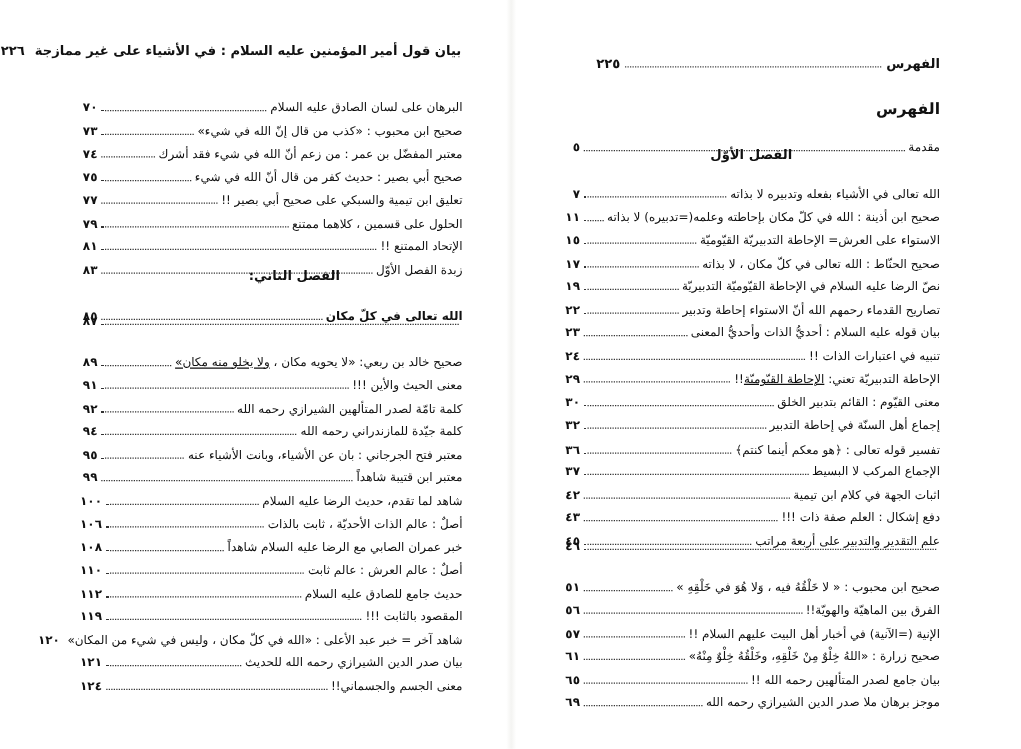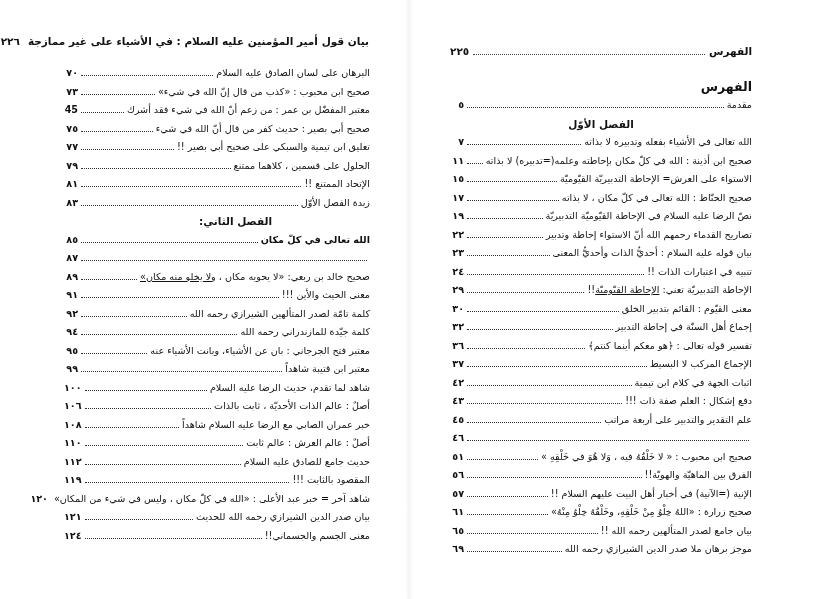--- a/index.html
+++ b/index.html
@@ -8,30 +8,30 @@
     font-family: "DejaVu Sans", sans-serif; color:#111;
   }
   .page { position:absolute; top:0; height:599px; direction:rtl; }
   .page.left { left:0; width:410px; }
   .page.right { left:410px; width:407px; }
   .gutter { position:absolute; left:405px; top:0; width:8px; height:599px;
     background:linear-gradient(to right,#ffffff,#f4f4f2,#ffffff); }
 
   .run-head { position:absolute; display:flex; align-items:baseline; font-size:10.5px; font-weight:bold; white-space:nowrap; }
   .run-head .dots { flex:1; border-bottom:1px dotted #444; margin:0 4px 3px 4px; height:0; }
-  .run-head .pnum { font-weight:bold; }
+  .run-head .pnum { font-weight:bold;margin-left:27px; }
   .page.left .run-head { left:62px; width:307px; top:35px; }
   .page.right .run-head { left:40px; width:302px; top:45px; }
 
   .toc { position:absolute; margin:0; padding:0; list-style:none; }
   .page.left .toc { left:64px; width:306px; top:67px; }
   .page.right .toc { left:40px; width:302px; top:79px; }
 
   .row { display:flex; align-items:baseline; height:18.5px; font-size:9.6px; white-space:nowrap; }
-  .row .title { flex:0 0 auto; }
+  .row .title { flex:0 0 auto;margin-top:14px; }
   .row .dots { flex:1; border-bottom:1px dotted #333; margin:0 3px 2px 3px; height:0; }
   .row .num { flex:0 0 auto; font-weight:bold; font-size:9.6px; min-width:14px; text-align:right; direction:ltr; }
   .row.chapter { justify-content:center; font-weight:bold; font-size:10.5px; }
   .row.chapter.lft { justify-content:flex-start; padding-right:98px; }
   .row.index-title { font-weight:bold; font-size:12.5px; height:20px; }
   .row.bold-title .title { font-weight:bold; }
   .u { text-decoration:underline; }
 </style>
 </head>
 <body>
@@ -51,21 +51,21 @@
         <span class="num">٧٠</span>
       </li>
       <li class="row">
         <span class="title"><span>صحيح ابن محبوب : «كذب من قال إنّ الله في شيء»</span></span>
         <span class="dots"></span>
         <span class="num">٧٣</span>
       </li>
       <li class="row">
         <span class="title"><span>معتبر المفضّل بن عمر : من زعم أنّ الله في شيء فقد أشرك</span></span>
         <span class="dots"></span>
-        <span class="num">45</span>
+        <span class="num">٧٤</span>
       </li>
       <li class="row">
         <span class="title"><span>صحيح أبي بصير : حديث كفر من قال أنّ الله في شيء</span></span>
         <span class="dots"></span>
         <span class="num">٧٥</span>
       </li>
       <li class="row">
         <span class="title"><span>تعليق ابن تيمية والسبكي على صحيح أبي بصير !!</span></span>
         <span class="dots"></span>
         <span class="num">٧٧</span>

